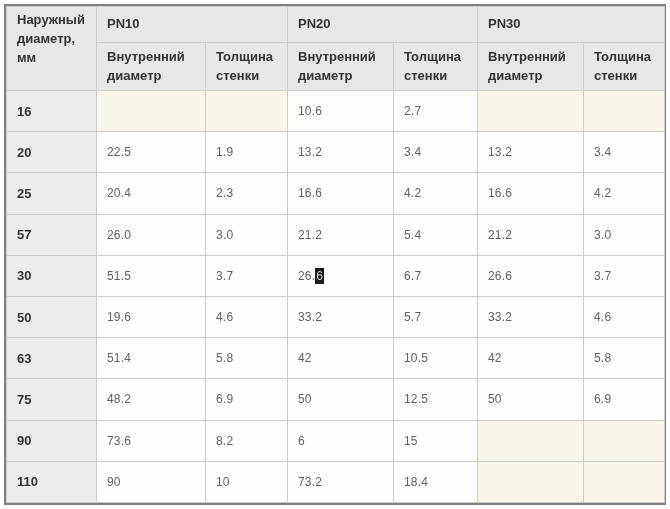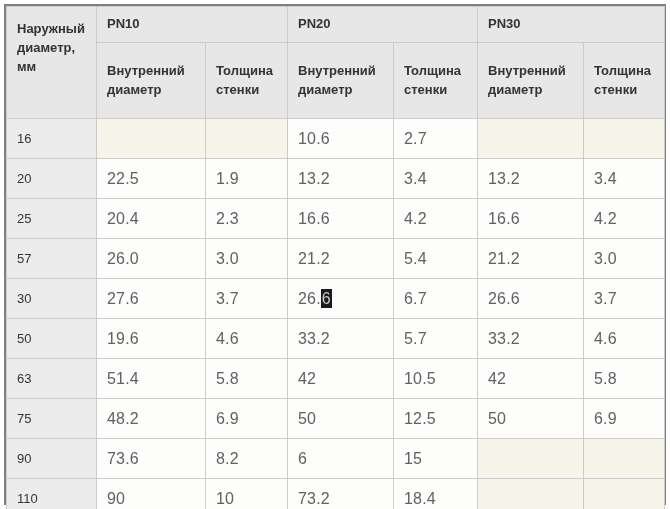--- a/index.html
+++ b/index.html
@@ -19,37 +19,37 @@
     width:100%;height:100%;
   }
   th,td{
     border:1px solid #cccccc;
     padding:0 6px 0 10px;
     text-align:left;
     overflow:hidden;
     box-sizing:border-box;
   }
   thead tr.group-row{height:36px;}
-  thead tr.sub-row{height:76px;}
+  thead tr.sub-row{height:48px;}
   tbody tr{height:40px;}
   th{
     background:#e7e7e7;color:#333333;
     font-size:13px;font-weight:bold;
     vertical-align:middle;line-height:1.4;
   }
   th.corner{
-    vertical-align:top;padding-top:13px;line-height:1.45;margin-left:25px;
+    vertical-align:top;padding-top:4px;line-height:1.45;margin-left:25px;
   }
   td.rowlabel{
     background:#ececec;color:#333333;
-    font-size:13px;font-weight:normal;vertical-align:middle;
+    font-size:13px;font-weight:bold;vertical-align:middle;
   }
   td.val{
     background:#fdfdfc;color:#616161;
-    font-size:16px;vertical-align:middle;letter-spacing:.2px;
+    font-size:12px;vertical-align:middle;letter-spacing:.2px;
   }
   td.val.empty{background:#f7f5e9;}
   .sel{
     background:#1a1a1a;color:#c9c9c9;
     padding:1px 1px;
   }
 </style>
 </head>
 <body>
 
@@ -112,21 +112,21 @@
         <td class="rowlabel">57</td>
         <td class="val">26.0</td>
         <td class="val">3.0</td>
         <td class="val">21.2</td>
         <td class="val">5.4</td>
         <td class="val">21.2</td>
         <td class="val">3.0</td>
       </tr>
       <tr>
         <td class="rowlabel">30</td>
-        <td class="val">27.6</td>
+        <td class="val">51.5</td>
         <td class="val">3.7</td>
         <td class="val"><span>26.</span><span class="sel">6</span></td>
         <td class="val">6.7</td>
         <td class="val">26.6</td>
         <td class="val">3.7</td>
       </tr>
       <tr>
         <td class="rowlabel">50</td>
         <td class="val">19.6</td>
         <td class="val">4.6</td>

